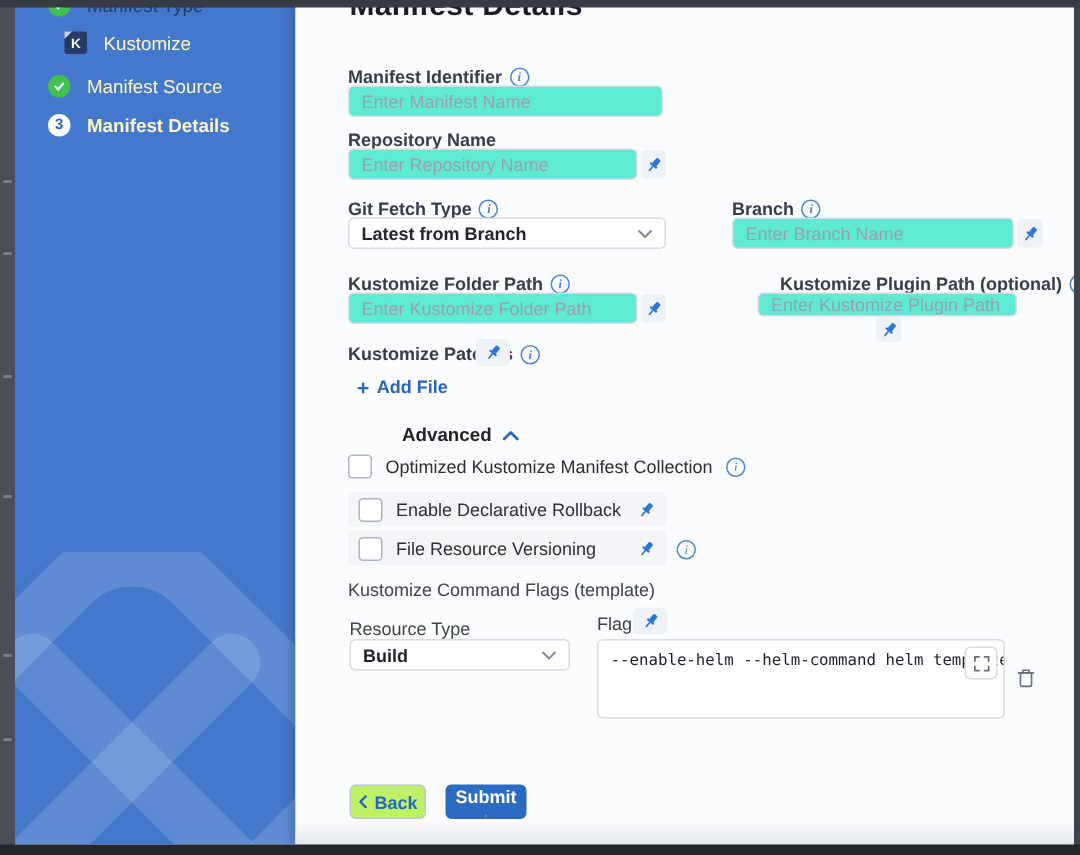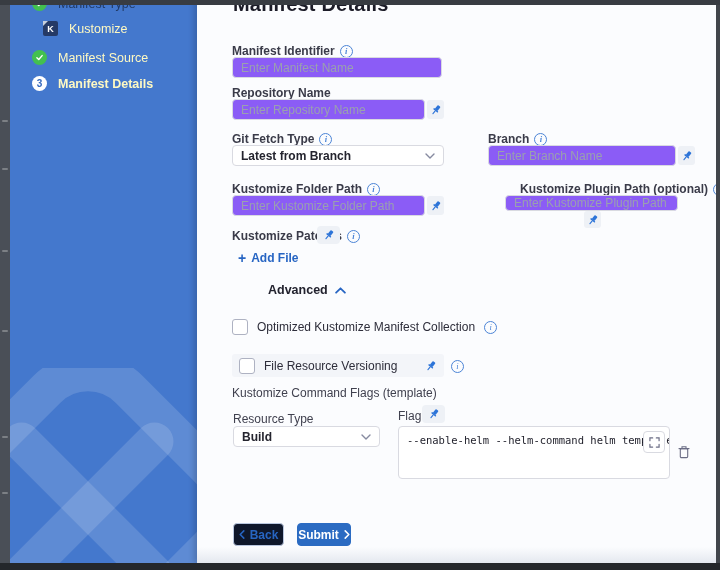--- a/index.html
+++ b/index.html
@@ -28,42 +28,42 @@
   
   .main{position:absolute;left:197px;top:0;width:519px;height:563px;background:#fbfcfe;z-index:6;overflow:hidden;box-shadow:-3px 0 6px rgba(0,0,0,0.18);}
   .page-title{position:absolute;left:36px;top:-7px;font-size:20px;font-weight:700;color:#1c1c28;letter-spacing:.2px;}
 
   .abs{position:absolute;}
   .lbl{font-size:12px;font-weight:600;color:#3a3b49;display:flex;align-items:center;gap:5px;white-space:nowrap;}
   .lbl.normal{font-weight:400;color:#40414f;}
   .info{display:inline-block;width:11px;height:11px;border:1px solid #4b84d6;border-radius:50%;color:#4b84d6;font-size:8.5px;line-height:10px;text-align:center;font-family:"Liberation Serif",serif;font-style:italic;cursor:pointer;flex:0 0 11px;}
 
   .fieldrow{display:flex;align-items:center;}
-  .fieldrow input{flex:1;min-width:0;border:1px solid #d9dae1;border-radius:4px;height:19px;padding:0 8px;font-family:"Liberation Sans",sans-serif;font-size:12px;color:#24242e;background:#8b5cf6;outline:none;}
+  .fieldrow input{flex:1;min-width:0;border:1px solid #d9dae1;border-radius:4px;height:19px;padding:0 8px;font-family:"Liberation Sans",sans-serif;font-size:12px;color:#24242e;background:#5eead4;outline:none;}
   input::placeholder{color:#9aa0af;}
   .pinchip{width:17px;height:19px;margin-left:2px;display:flex;align-items:center;justify-content:center;border-radius:3px;background:#eef1f6;cursor:pointer;flex:0 0 17px;}
   .pinbtn{display:flex;align-items:center;justify-content:center;width:23px;height:18px;background:#eef1f6;border-radius:4px;cursor:pointer;}
 
   .fakeselect{border:1px solid #d9dae1;border-radius:4px;height:19px;background:#fff;display:flex;align-items:center;justify-content:space-between;padding:0 8px;font-size:12px;font-weight:600;color:#24242e;cursor:pointer;}
 
   .addfile{display:flex;align-items:center;gap:5px;color:#2765c3;font-size:12px;font-weight:600;cursor:pointer;}
   .advanced{display:flex;align-items:center;gap:7px;font-size:12.5px;font-weight:700;color:#22222e;cursor:pointer;}
 
   .cbline{display:flex;align-items:center;gap:9px;font-size:12px;color:#2d2d3a;}
   .cb{width:14px;height:14px;border:1px solid #aeb2c2;border-radius:3px;background:#fff;cursor:pointer;flex:0 0 14px;}
   .grayrow{position:absolute;width:212px;height:23px;background:#f3f5f9;border-radius:3px;display:flex;align-items:center;gap:9px;padding:0 7px;box-sizing:border-box;}
   .grayrow .rowlabel{flex:1;font-size:12px;color:#2d2d3a;}
   .grayrow .pin-slot{cursor:pointer;display:flex;align-items:center;}
 
   .flagarea{border:1px solid #d9dae1;border-radius:4px;background:#fff;font-family:"DejaVu Sans Mono",monospace;font-size:10.5px;color:#1d1d28;padding:7px 8px;box-sizing:border-box;resize:none;outline:none;overflow:hidden;}
   .expandbtn{position:absolute;width:20px;height:20px;border:1px solid #d9dae1;border-radius:4px;background:#fff;display:flex;align-items:center;justify-content:center;cursor:pointer;}
   .trash{cursor:pointer;}
 
   .btn{height:23px;border-radius:4px;font-size:12px;font-weight:700;display:flex;align-items:center;justify-content:center;gap:5px;cursor:pointer;box-sizing:border-box;}
-  .btn-back{width:51px;border:1px solid #b9c6de;background:#0f172a;color:#2765c3;}
+  .btn-back{width:51px;border:1px solid #b9c6de;background:#bef264;color:#2765c3;}
   .btn-submit{width:54px;background:#2b6bc2;border:1px solid #2b6bc2;color:#fff;}
 
   .footer-fade{position:absolute;left:0;bottom:0;width:100%;height:16px;background:linear-gradient(to bottom,rgba(233,236,242,0),#e4e8ef);pointer-events:none;}
 </style>
 </head>
 <body>
 
 <div class="sidebar">
 
   <div class="step" style="left:22px;top:-4px;">
@@ -214,26 +214,39 @@
     <span>Add File</span>
   </div>
 
   <div class="abs advanced" style="left:35px;top:283px;margin-left:36px;">
     <span>Advanced</span>
     <svg width="11" height="7" viewBox="0 0 10 6">
         <path d="M1 5 L5 1 L9 5" stroke="#2765c3" stroke-width="1.6" fill="none" stroke-linecap="round" stroke-linejoin="round"></path>
       </svg>
   </div>
 
-  <div class="abs cbline" style="left:35px;top:303px;margin-top:16px;">
+  <div class="abs cbline" style="left:35px;top:303px;">
     <span class="cb"></span>
     <span>Optimized Kustomize Manifest Collection</span>
     <span class="info">i</span>
   </div>
 
+  <div class="grayrow" style="left:35px;top:328px;">
+    <span class="cb"></span>
+    <span class="rowlabel">Enable Declarative Rollback</span>
+    <span class="pin-slot">
+      <svg width="12" height="12" viewBox="0 0 14 14">
+          <g transform="rotate(40 7 7)" fill="#2d74d8">
+            <rect x="5" y="1" width="4" height="6" rx="1"></rect>
+            <rect x="3.6" y="6.6" width="6.8" height="1.7" rx="0.8"></rect>
+            <rect x="6.4" y="8.2" width="1.3" height="5" rx="0.6"></rect>
+          </g>
+        </svg>
+    </span>
+  </div>
 
   <div class="grayrow" style="left:35px;top:354px;">
     <span class="cb"></span>
     <span class="rowlabel">File Resource Versioning</span>
     <span class="pin-slot">
       <svg width="12" height="12" viewBox="0 0 14 14">
           <g transform="rotate(40 7 7)" fill="#2d74d8">
             <rect x="5" y="1" width="4" height="6" rx="1"></rect>
             <rect x="3.6" y="6.6" width="6.8" height="1.7" rx="0.8"></rect>
             <rect x="6.4" y="8.2" width="1.3" height="5" rx="0.6"></rect>
@@ -286,21 +299,21 @@
       <rect x="2.3" y="3.6" width="7.4" height="9" rx="1.2"></rect>
     </g>
   </svg>
 
   <div class="abs btn btn-back" style="left:36px;top:523px;">
     <svg width="6" height="9" viewBox="0 0 6 10">
         <path d="M5 1 L1 5 L5 9" stroke="#2765c3" stroke-width="1.7" fill="none" stroke-linecap="round" stroke-linejoin="round"></path>
       </svg>
     <span>Back</span>
   </div>
-  <div class="abs btn btn-submit" style="left:100px;top:523px;">
+  <div class="abs btn btn-submit" style="left:100px;top:523px;flex-direction:column;">
     <span>Submit</span>
     <svg width="6" height="9" viewBox="0 0 6 10">
         <path d="M1 1 L5 5 L1 9" stroke="#fff" stroke-width="1.7" fill="none" stroke-linecap="round" stroke-linejoin="round"></path>
       </svg>
   </div>
 
   <div class="footer-fade"></div>
 </div>
 
 <div class="frame-top"></div>

